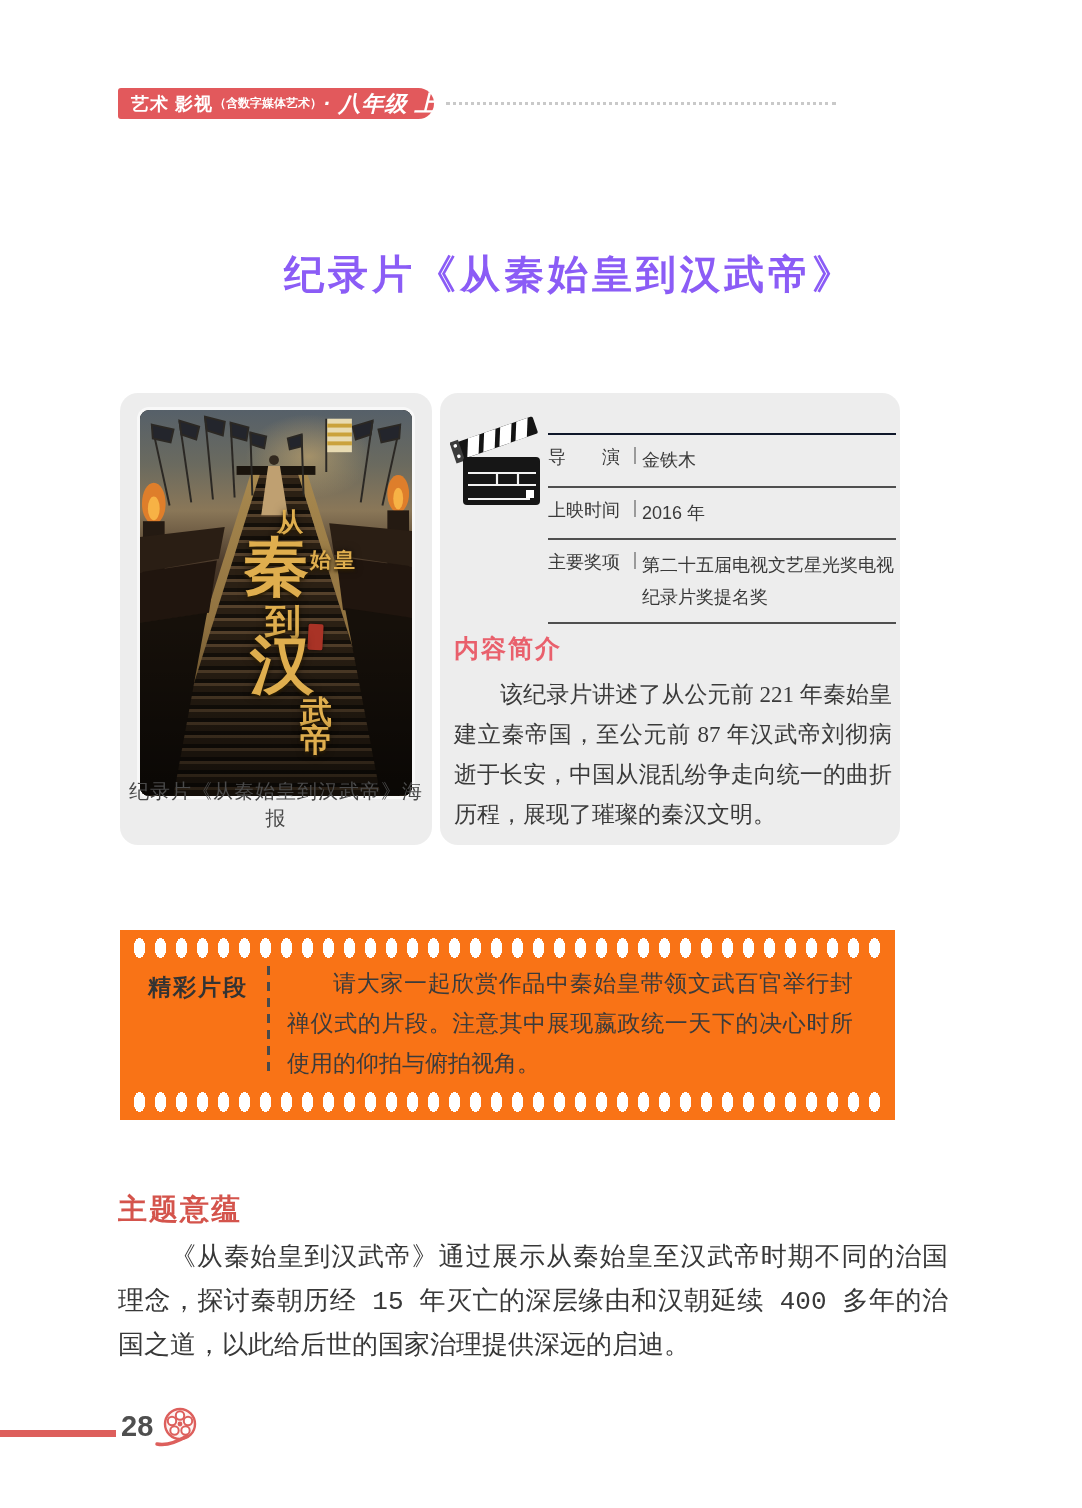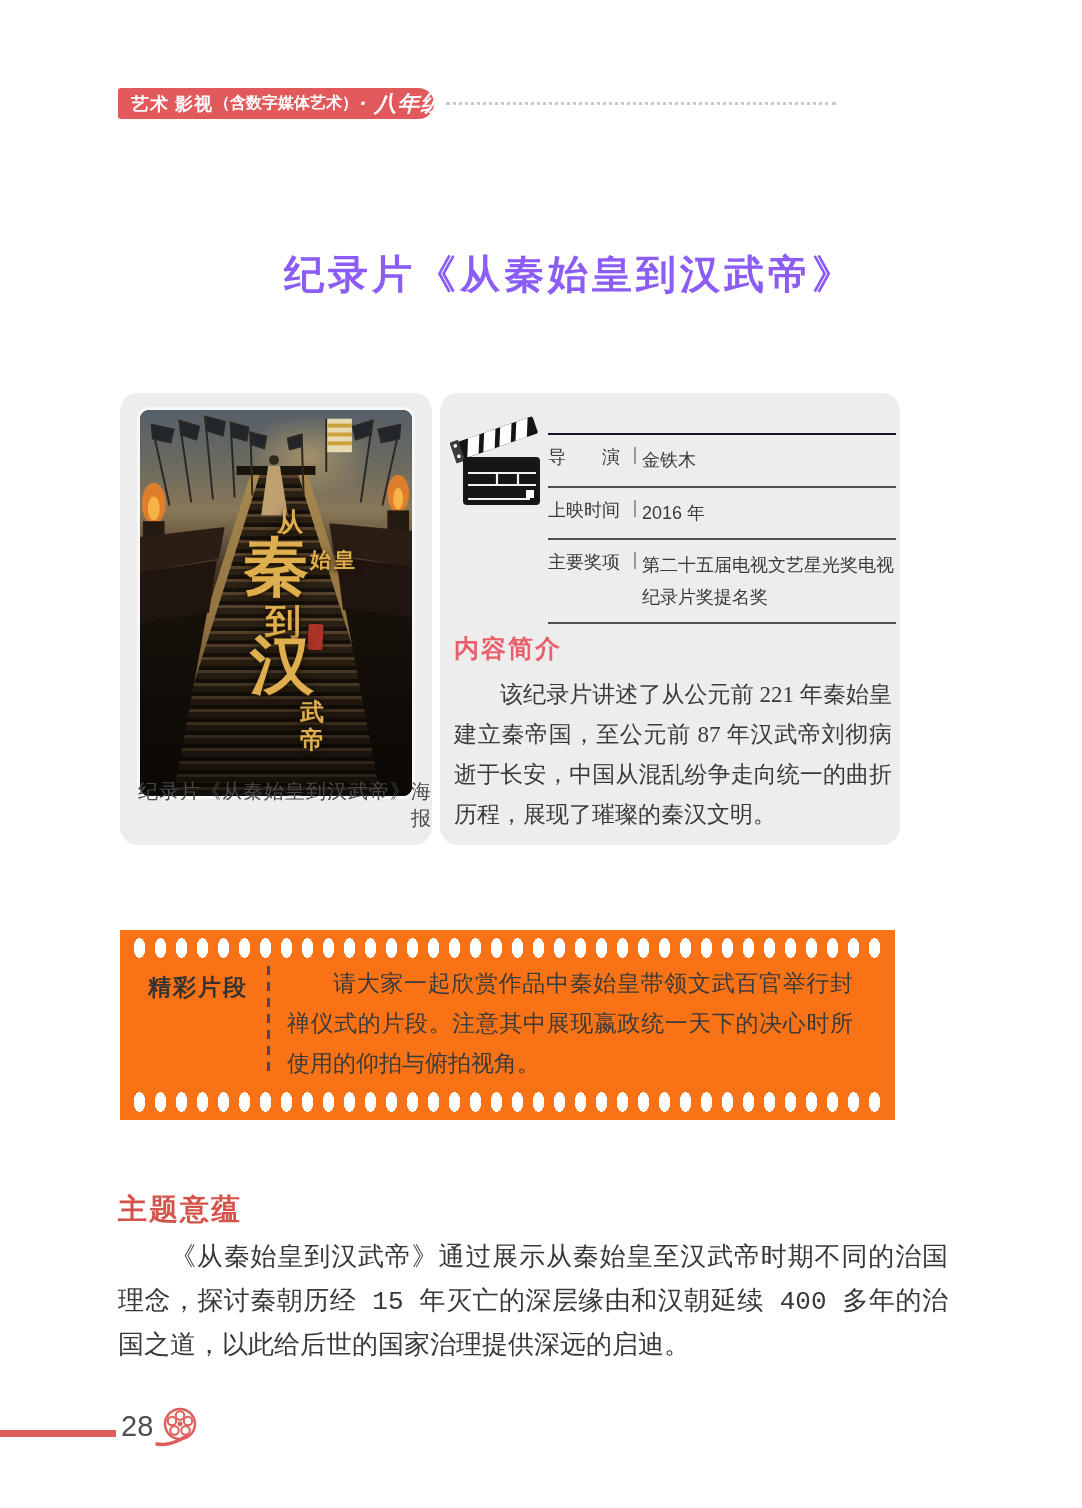--- a/index.html
+++ b/index.html
@@ -12,21 +12,21 @@
   }
 
   
   .band {
     position:absolute; left:118px; top:88px; width:316px; height:31px;
     background:#e2595c; border-radius:3px 16px 16px 3px;
     display:flex; align-items:center; padding-left:13px;
     color:#ffffff; white-space:nowrap;
   }
   .band .b-main  { font-size:18px; font-weight:bold; letter-spacing:1px; }
-  .band .b-paren { font-size:16px; font-weight:bold; margin:0 1px; }
+  .band .b-paren { font-size:12px; font-weight:bold; margin:0 1px; }
   .band .b-grade { font-size:22px; font-weight:bold; letter-spacing:1px;font-style:italic; }
   .dotted-rule {
     position:absolute; left:446px; top:102px; width:390px; height:0;
     border-top:3px dotted #c9c9c9;
   }
 
   
   .doc-title {
     position:absolute; left:0; top:247px; width:1082px; padding-left:58px;
     text-align:center; font-family:"Liberation Serif", serif;
@@ -73,29 +73,29 @@
   .gold {
     position:absolute; color:#dfae4e; font-family:"Liberation Serif", serif;
     font-weight:bold; text-shadow:0 2px 3px #2e1f04, 0 0 8px rgba(0,0,0,.55);
     line-height:1;
   }
   .g-cong { left:137px; top:100px; font-size:26px; }
   .g-qin  { left:103px; top:124px; font-size:66px; }
   .g-shihuang { left:170px; top:140px; font-size:21px; letter-spacing:3px; }
   .g-dao  { left:125px; top:194px; font-size:36px; }
   .g-han  { left:110px; top:224px; font-size:64px; }
-  .g-wudi { left:160px; top:288px; font-size:24px; width:26px; line-height:28px;
+  .g-wudi { left:160px; top:288px; font-size:32px; width:26px; line-height:28px;
             word-break:break-all; }
   .seal {
     position:absolute; left:168px; top:214px; width:15px; height:26px;
     background:#a93326; border-radius:2px; transform:rotate(3deg);
     box-shadow:0 0 3px rgba(0,0,0,.6);
   }
   .poster-caption {
-    position:absolute; left:0; bottom:13px; width:100%; text-align:right;
+    position:absolute; left:0; bottom:13px; width:100%; text-align:center;
     font-family:Liberation Serif, serif; font-size:20px; color:#4a4a4a;
     letter-spacing:1px;
   }
 
   
   .clapper { position:absolute; left:10px; top:20px; }
   .info-table {
     position:absolute; left:108px; top:40px; width:348px;
     border-top:2px solid #0f172a; color:#3a3a3a; font-size:18px;
   }
@@ -148,21 +148,21 @@
   .theme-paragraph {
     position:absolute; left:118px; top:1236px; width:830px;
     font-family:Liberation Mono, monospace; font-size:26px; line-height:44px;
     color:#383838; text-indent:2em; text-align:justify;
   }
 
   
   .footer-bar { position:absolute; left:0; top:1430px; width:116px; height:7px;
                 background:#dd5f5c; }
   .page-number { position:absolute; left:121px; top:1410px; font-size:29px;
-                 color:#4f4f4f; }
+                 color:#4f4f4f;font-weight:bold; }
   .reel { position:absolute; left:155px; top:1403px; }
 </style>
 </head>
 <body>
 
 <div class="page">
 
   <div class="band">
     <span class="b-main">艺术 影视</span>
     <span class="b-paren">（含数字媒体艺术）</span>

